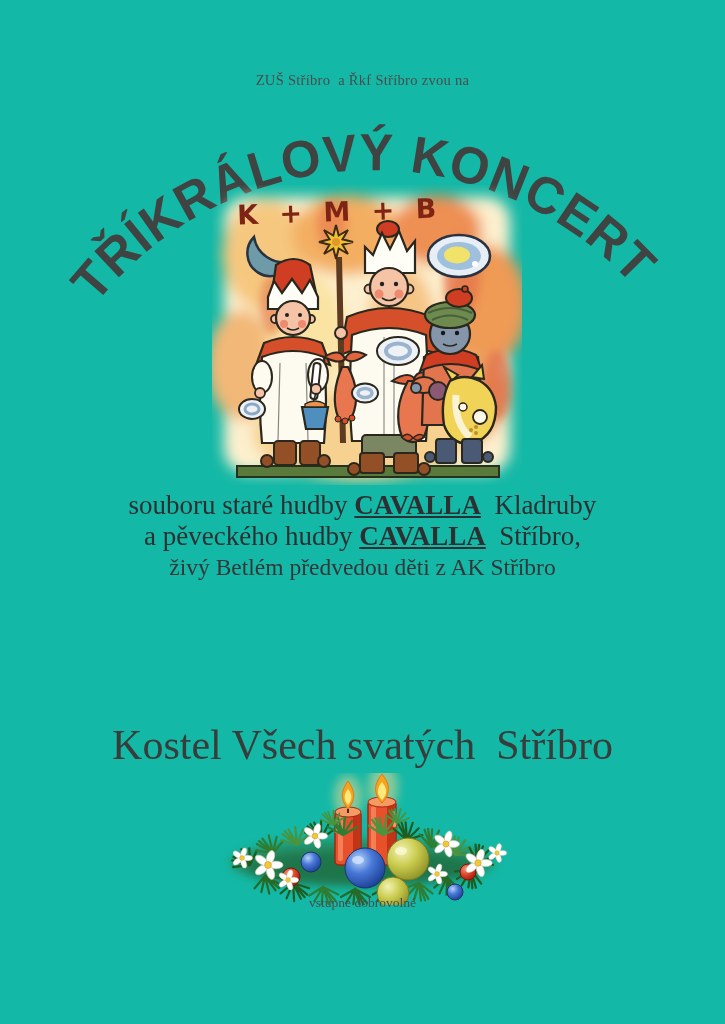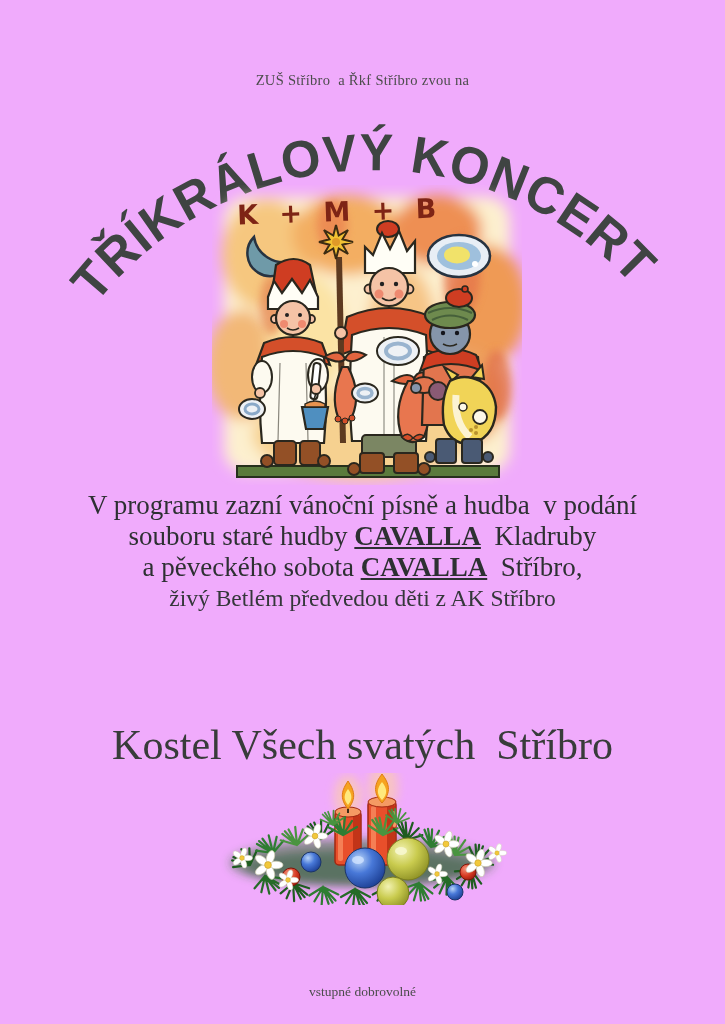--- a/index.html
+++ b/index.html
@@ -1,33 +1,33 @@
 <!DOCTYPE html>
 <html><head>
 <meta charset="utf-8">
 <style>
   html,body{margin:0;padding:0;background:#e8e8e8;}
   .page{
     position:relative;width:725px;height:1024px;margin:0 auto;
-    background:#f0abfc;overflow:hidden;
+    background:#14b8a6;overflow:hidden;
     font-family:"Liberation Serif", serif;color:#2d3032;
   }
   .abs{position:absolute;left:0;width:100%;text-align:center;}
   .pre{white-space:pre;}
   .invite-line{top:72px;font-size:14.5px;color:#4c4c4c;letter-spacing:.3px;}
   .arc-wrap{position:absolute;top:0;left:0;}
   .illus-wrap{position:absolute;top:185px;left:212px;}
   .program{top:490px;}
   .prog-line{font-size:27px;line-height:31px;}
   .prog-line .ens{font-weight:bold;text-decoration:underline;}
   .prog-line.small{font-size:23.5px;line-height:30px;color:#34373a;}
   .date-line{top:636px;font-size:42px;font-weight:bold;color:#383c3a;}
   .venue-line{top:721px;font-size:42px;font-weight:normal;color:#383c3a;}
   .deco-wrap{position:absolute;top:773px;left:215px;}
-  .admission{top:984px;font-size:13.5px;color:#4c4c4c;}
+  .admission{top:895px;font-size:13.5px;color:#4c4c4c;}
 </style>
 </head>
 <body>
 
 <div class="page">
 
   <div class="abs invite-line pre">ZUŠ Stříbro  a Řkf Stříbro zvou na</div>
 
   <div class="arc-wrap">
     <svg width="725" height="340" viewBox="0 0 725 340">
@@ -185,23 +185,22 @@
         <circle cx="264" cy="242" r="2" fill="#b8922f" stroke="none"></circle>
         <rect x="224" y="254" width="20" height="24" rx="3" fill="#4a5a74" stroke-width="2"></rect>
         <circle cx="218" cy="272" r="5" fill="#4a5a74" stroke-width="2"></circle>
         <rect x="250" y="254" width="20" height="24" rx="3" fill="#4a5a74" stroke-width="2"></rect>
         <circle cx="276" cy="272" r="5" fill="#4a5a74" stroke-width="2"></circle>
       </g>
     </svg>
   </div>
 
   <div class="abs program">
-    <div class="prog-line pre">V programu zazní vánoční písně a hudba  v podání</div>
     <div class="prog-line"><span class="pre">souboru staré hudby </span><span class="ens pre">CAVALLA</span><span class="pre">  Kladruby</span></div>
-    <div class="prog-line"><span class="pre">a pěveckého sobota </span><span class="ens pre">CAVALLA</span><span class="pre">  Stříbro,</span></div>
+    <div class="prog-line"><span class="pre">a pěveckého hudby </span><span class="ens pre">CAVALLA</span><span class="pre">  Stříbro,</span></div>
     <div class="prog-line small pre">živý Betlém předvedou děti z AK Stříbro</div>
   </div>
 
 
   <div class="abs venue-line pre">Kostel Všech svatých  Stříbro</div>
 
   <div class="deco-wrap">
     <svg width="295" height="132" viewBox="0 0 295 132">
       <defs>
         <filter id="db5" x="-40%" y="-40%" width="180%" height="180%">

